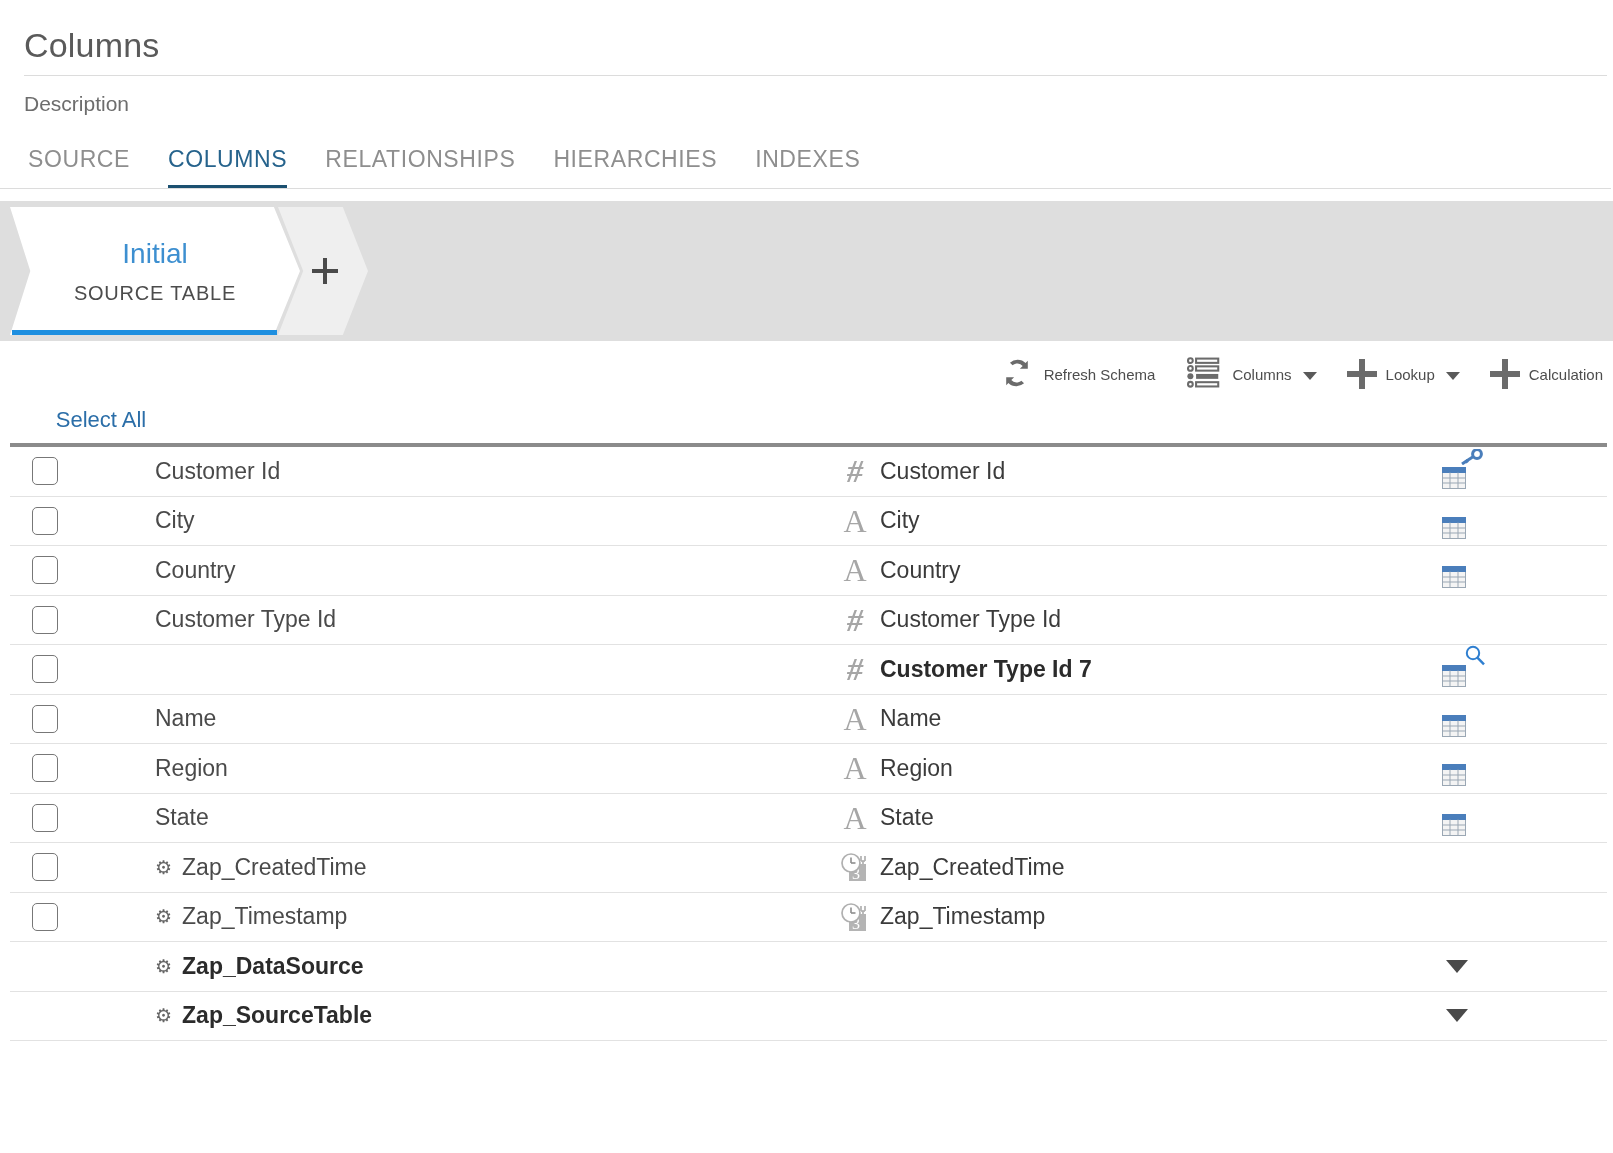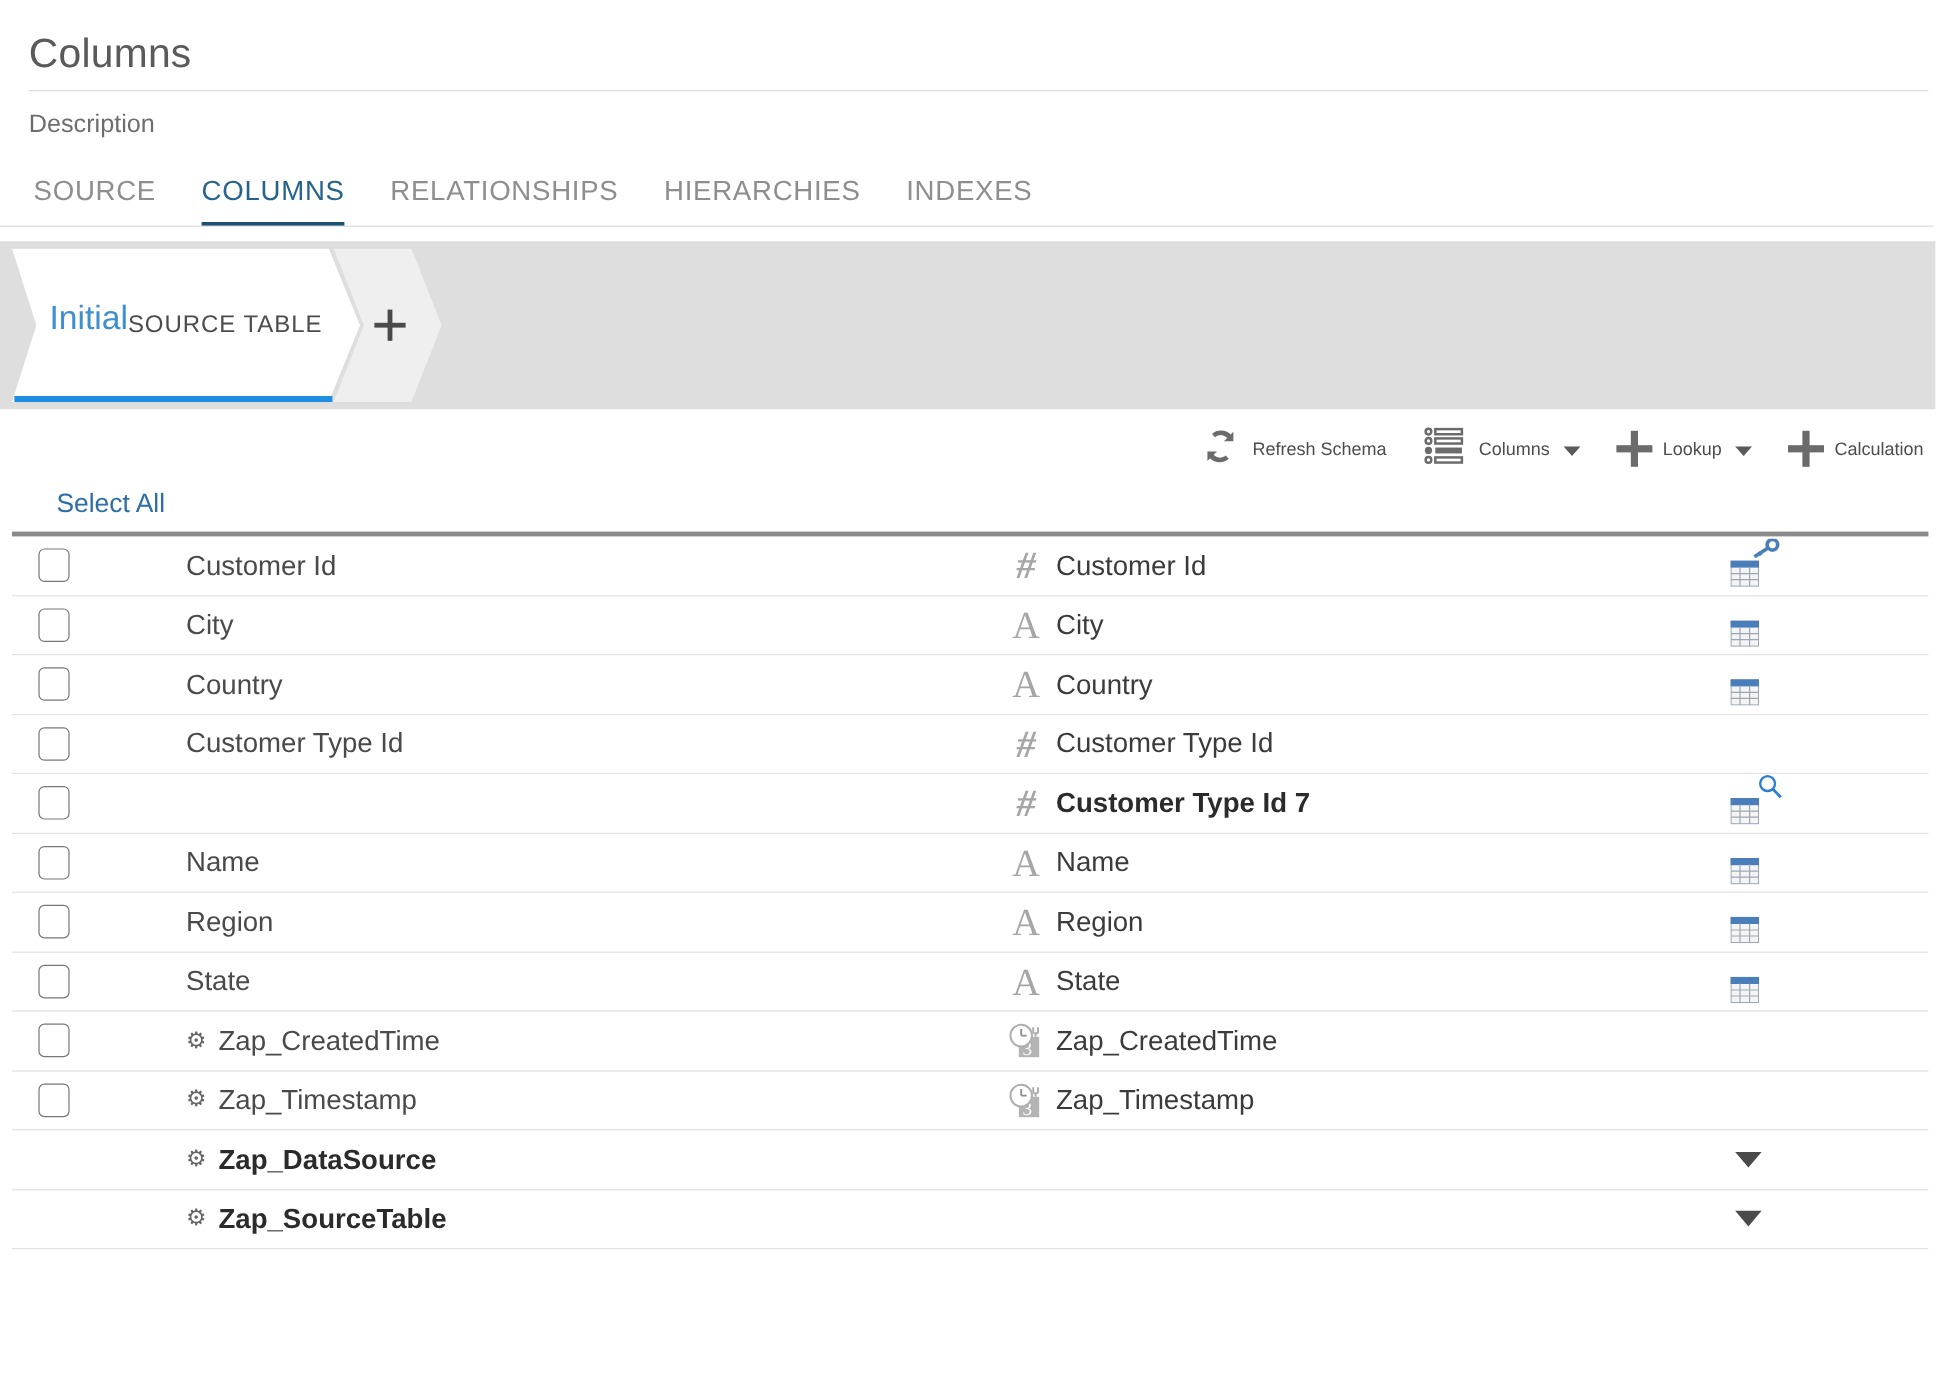--- a/index.html
+++ b/index.html
@@ -68,21 +68,21 @@
     top: 6px;
     height: 128px;
     box-sizing: border-box;
   }
   .chev-main {
     left: 10px;
     width: 290px;
     background: #ffffff;
     clip-path: polygon(0 0, 91% 0, 100% 50%, 91% 100%, 0 100%, 7% 50%);
     display: flex;
-    flex-direction: row;
+    flex-direction: column;
     align-items: center;
     justify-content: center;
     cursor: pointer;
   }
   .chev-main .stage-name {
     font-size: 28px;
     color: #3d8fd0;
     margin-bottom: 12px;
   }
   .chev-main .stage-kind {
@@ -163,20 +163,21 @@
     font-size: 22px;
     color: #8a8a8a;
     padding: 0 0 10px 0;
   }
   .ch-select {
     width: 155px;
     padding-left: 47px;
     box-sizing: border-box;
     color: #2b6ea8;
     cursor: pointer;
+    text-align: center;
   }
   .ch-in  { width: 685px; }
   .ch-out { flex: 1; }
 
   .head-rule {
     height: 4px;
     background: #8b8b8b;
     margin: 0 6px 0 10px;
   }
 

